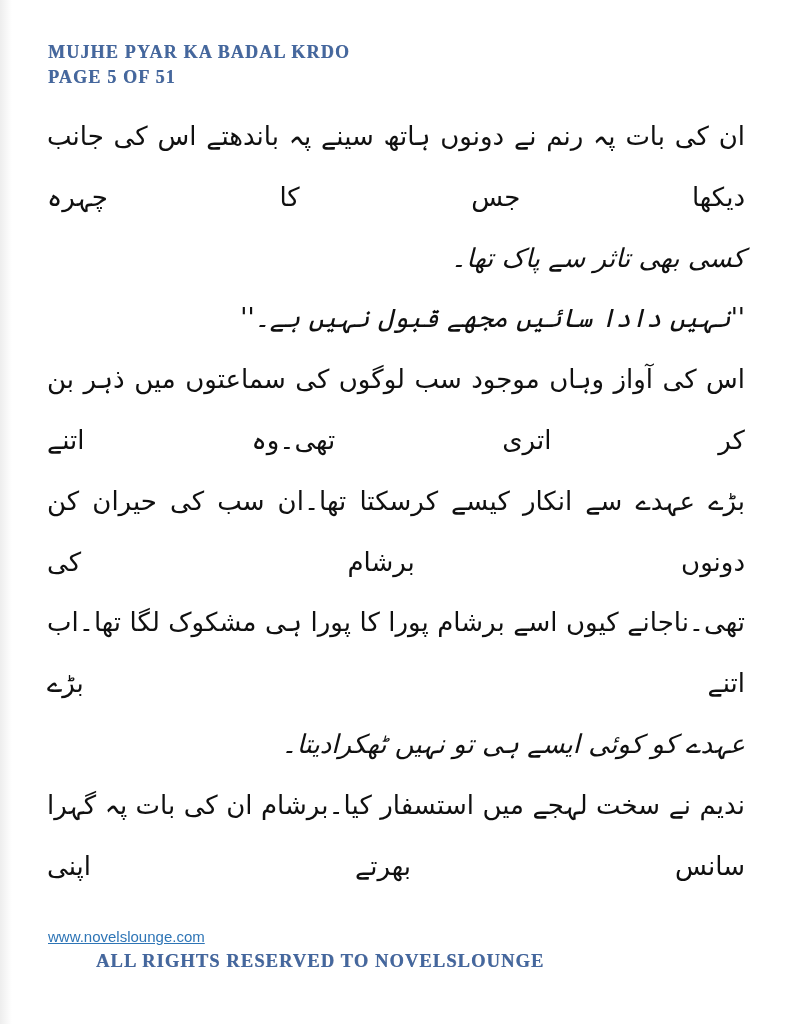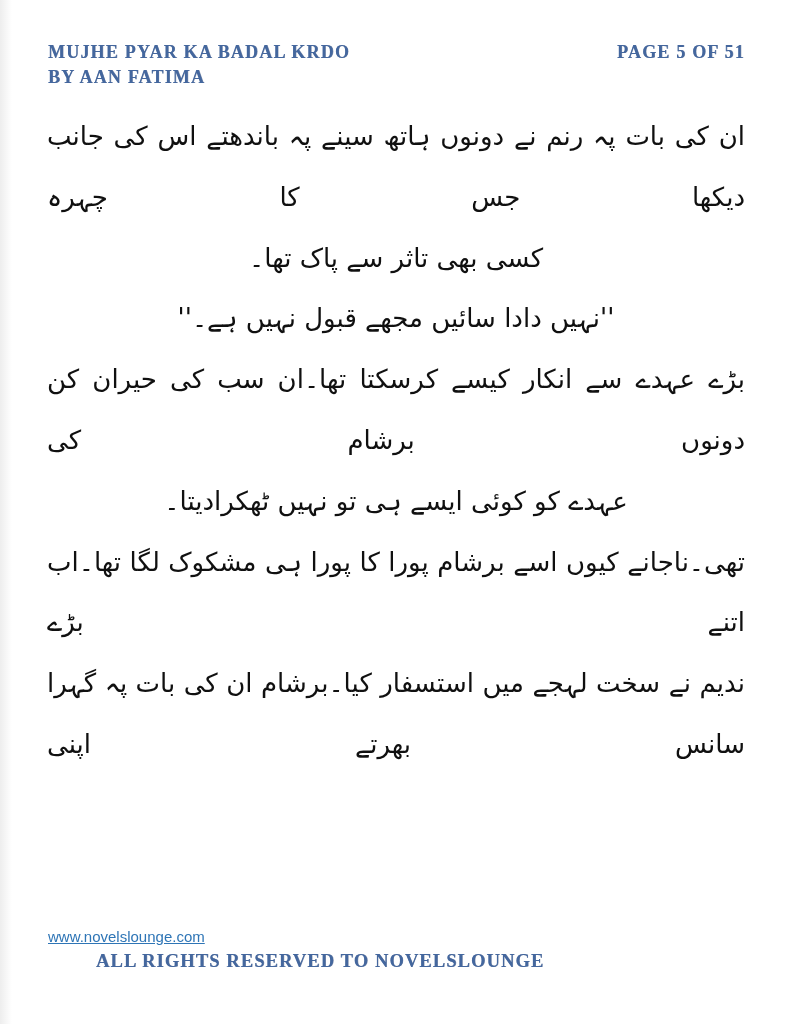--- a/index.html
+++ b/index.html
@@ -16,20 +16,21 @@
     width: 12px; height: 100%;
     background: linear-gradient(to right, rgba(0,0,0,0.07), rgba(0,0,0,0));
     pointer-events: none;
   }
   .header {
     position: absolute;
     left: 48px; right: 47px; top: 40px;
     display: flex;
     justify-content: space-between;
     align-items: flex-start;
+    flex-direction: column;
   }
   .header-left { display: flex; flex-direction: column; }
   .deco-caps {
     font-family: "Liberation Serif", serif;
     font-weight: 700;
     font-size: 18px;
     line-height: 25px;
     letter-spacing: 1.2px;
     color: #44679E;
     text-shadow: 0.4px 0.4px 0 rgba(38,62,110,0.55);
@@ -49,21 +50,21 @@
   }
   .uline {
     line-height: 60.8px;
     width: 100%;
   }
   .uline.just {
     text-align: justify;
     text-align-last: justify;
     text-justify: inter-word;
   }
-  .uline.right { text-align: center; }
+  .uline.right { text-align: right; font-style: italic; }
   .footer {
     position: absolute;
     left: 48px;
     top: 925px;
   }
   .site-link {
     display: inline-block;
     font-family: "Liberation Sans", sans-serif;
     font-size: 15px;
     line-height: 24px;
@@ -84,31 +85,31 @@
   }
 </style>
 </head>
 <body>
 
 <div class="scan-edge"></div>
 
 <div class="header">
   <div class="header-left">
     <div class="deco-caps">MUJHE PYAR KA BADAL KRDO</div>
-    <div class="deco-caps">BY AAN FATIMA</div>
   </div>
   <div class="deco-caps page-indicator">PAGE 5 OF 51</div>
 </div>
 
 <div class="urdu-body">
     <div class="uline just">ان کی بات پہ رنم نے دونوں ہاتھ سینے پہ باندھتے اس کی جانب دیکھا جس کا چہرہ</div>
     <div class="uline right">کسی بھی تاثر سے پاک تھا۔</div>
     <div class="uline right">''نہیں دادا سائیں مجھے قبول نہیں ہے۔''</div>
+    <div class="uline just">اس کی آواز وہاں موجود سب لوگوں کی سماعتوں میں ذہر بن کر اتری تھی۔وہ اتنے</div>
     <div class="uline just">بڑے عہدے سے انکار کیسے کرسکتا تھا۔ان سب کی حیران کن دونوں برشام کی</div>
+    <div class="uline just">تھی۔ناجانے کیوں اسے برشام پورا کا پورا ہی مشکوک لگا تھا۔اب اتنے بڑے</div>
     <div class="uline right">عہدے کو کوئی ایسے ہی تو نہیں ٹھکرادیتا۔</div>
-    <div class="uline just">تھی۔ناجانے کیوں اسے برشام پورا کا پورا ہی مشکوک لگا تھا۔اب اتنے بڑے</div>
     <div class="uline just">ندیم نے سخت لہجے میں استسفار کیا۔برشام ان کی بات پہ گہرا سانس بھرتے اپنی</div>
   </div>
 
 <div class="footer">
   <a class="site-link">www.novelslounge.com</a>
   <div class="rights">ALL RIGHTS RESERVED TO NOVELSLOUNGE</div>
 </div>
 
 </body></html>

